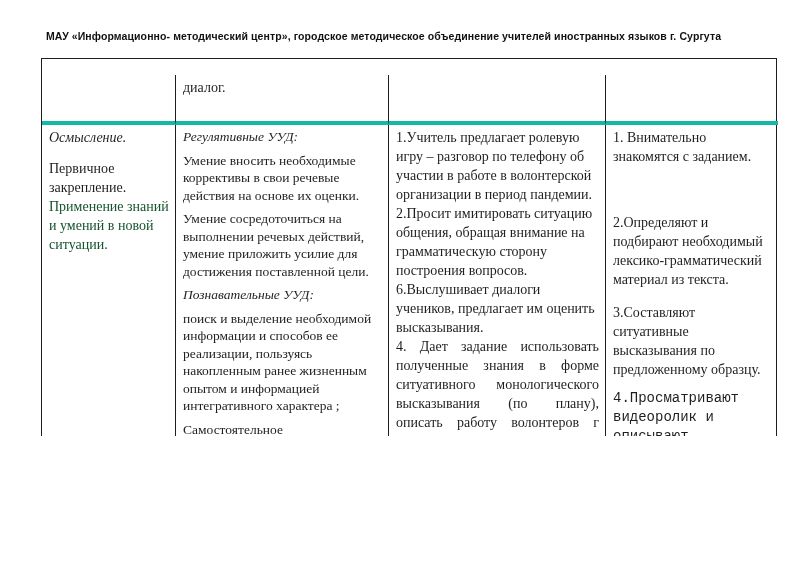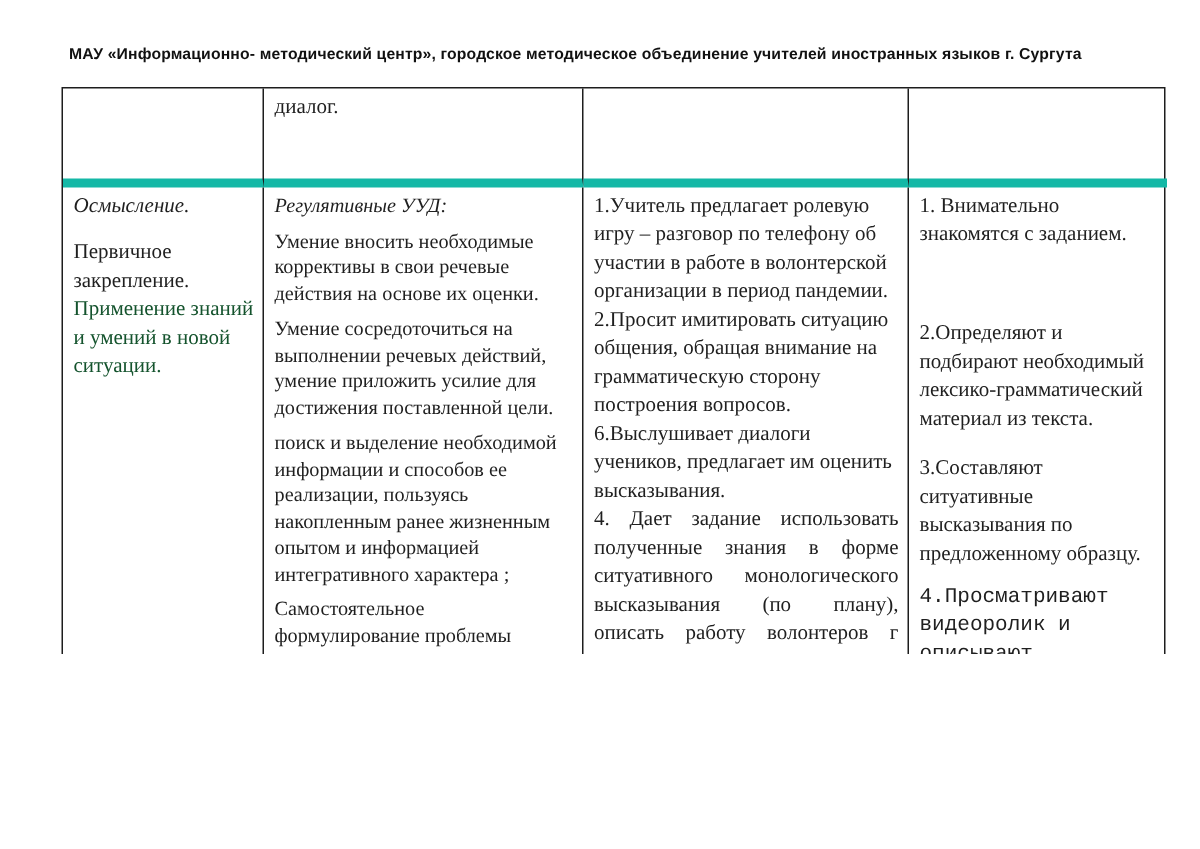--- a/index.html
+++ b/index.html
@@ -41,21 +41,21 @@
   }
   .cell {
     box-sizing: border-box;
     border-right: 1px solid #1d1d1d;
     padding: 3px 6px 3px 7px;
     font-size: 14px;
     line-height: 19px;
     overflow: hidden;
   }
   .cell.last-col { border-right: none; }
-  .cell.row1 { border-bottom: 6px solid #14b8a6; }
+  .cell.row1 { border-bottom: 4px solid #14b8a6; margin-top: 16px; }
   .cell p { margin: 0; }
 
   
   .c1-heading { text-align: left; font-style: italic; margin: 0 0 12px 0 !important; }
   .c1-p1 { margin: 0 !important; }
   .c1-p2 { margin: 0 0 12px 0 !important; color: #14532d; }
   .c1-p3 { margin: 0 !important; }
 
   
   .col-uud { line-height: 17.5px; font-size: 13.5px; }
@@ -94,20 +94,21 @@
     <div class="cell">
       <p class="c1-heading">Осмысление.</p>
       <p class="c1-p1">Первичное закрепление.</p>
       <p class="c1-p2">Применение знаний и умений в новой ситуации.</p>
     </div>
 
     <div class="cell col-uud">
       <p class="uud-heading">Регулятивные УУД:</p>
       <p class="body-p">Умение вносить необходимые коррективы в свои речевые действия на основе их оценки.</p>
       <p class="body-p">Умение сосредоточиться на выполнении речевых действий, умение приложить усилие для достижения поставленной цели.</p>
+      <p class="uud-heading">Познавательные УУД:</p>
       <p class="body-p">поиск и выделение необходимой информации и способов ее реализации, пользуясь накопленным ранее жизненным опытом и информацией интегративного характера ;</p>
       <p class="body-p lastp">Самостоятельное формулирование проблемы творческого и поискового характера; ее решение проблемы.</p>
     </div>
 
     <div class="cell c3-block">
       <p>1.Учитель предлагает ролевую игру – разговор по телефону об участии в работе в волонтерской организации в период пандемии.</p>
       <p>2.Просит имитировать ситуацию общения, обращая внимание на грамматическую сторону построения вопросов.</p>
       <p>6.Выслушивает диалоги учеников, предлагает им оценить высказывания.</p>
       <p class="c3-p4">4. Дает задание использовать полученные знания в форме ситуативного монологического высказывания (по плану), описать работу волонтеров г Сургут,</p>
     </div>

